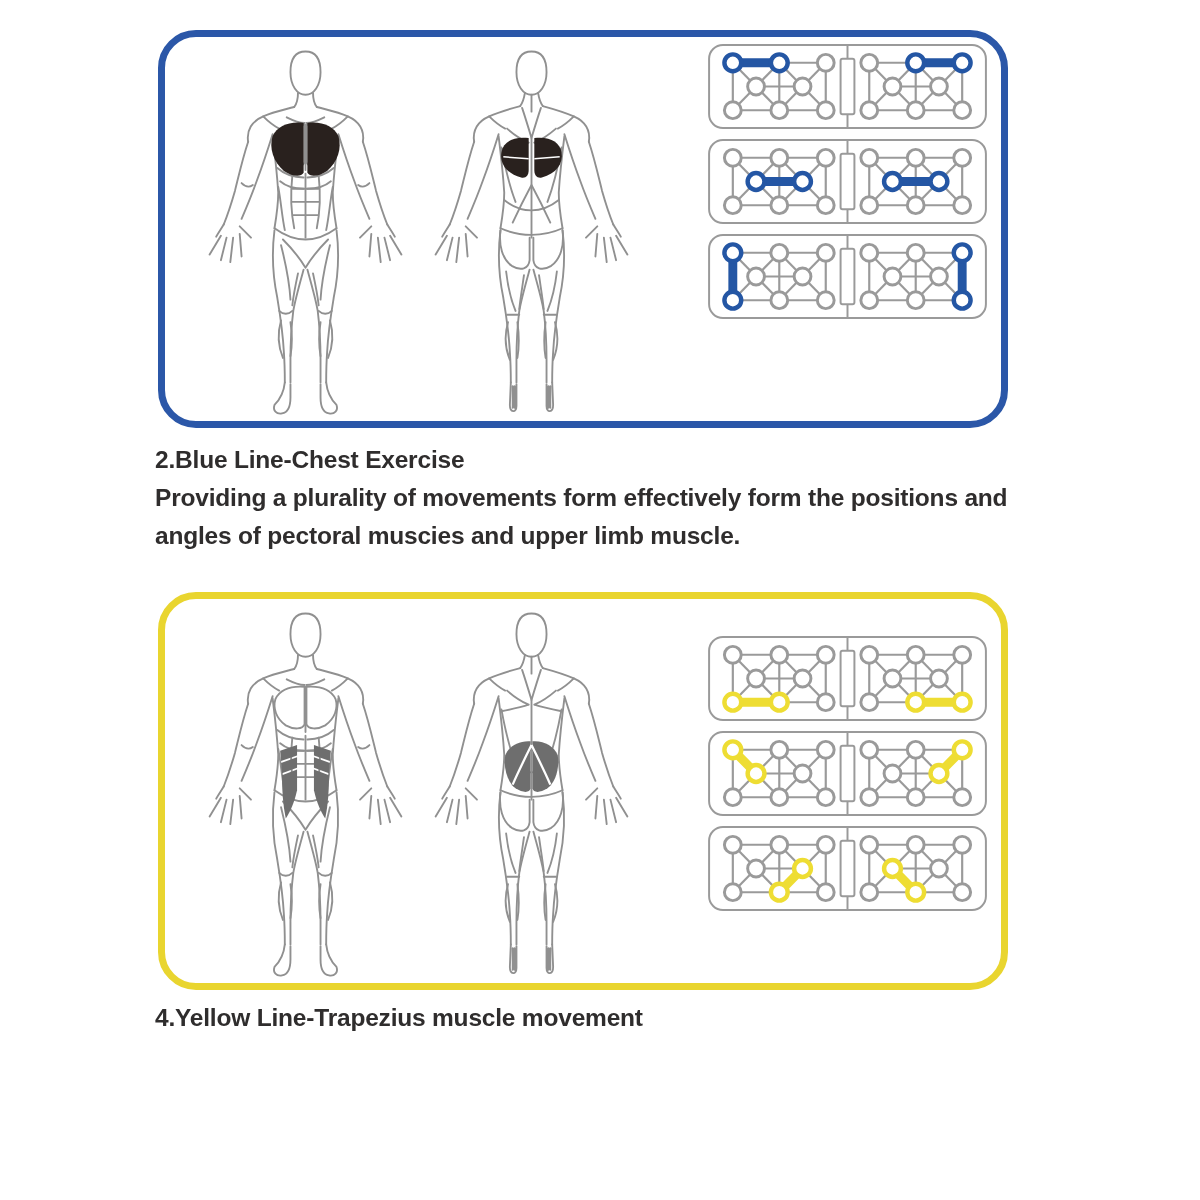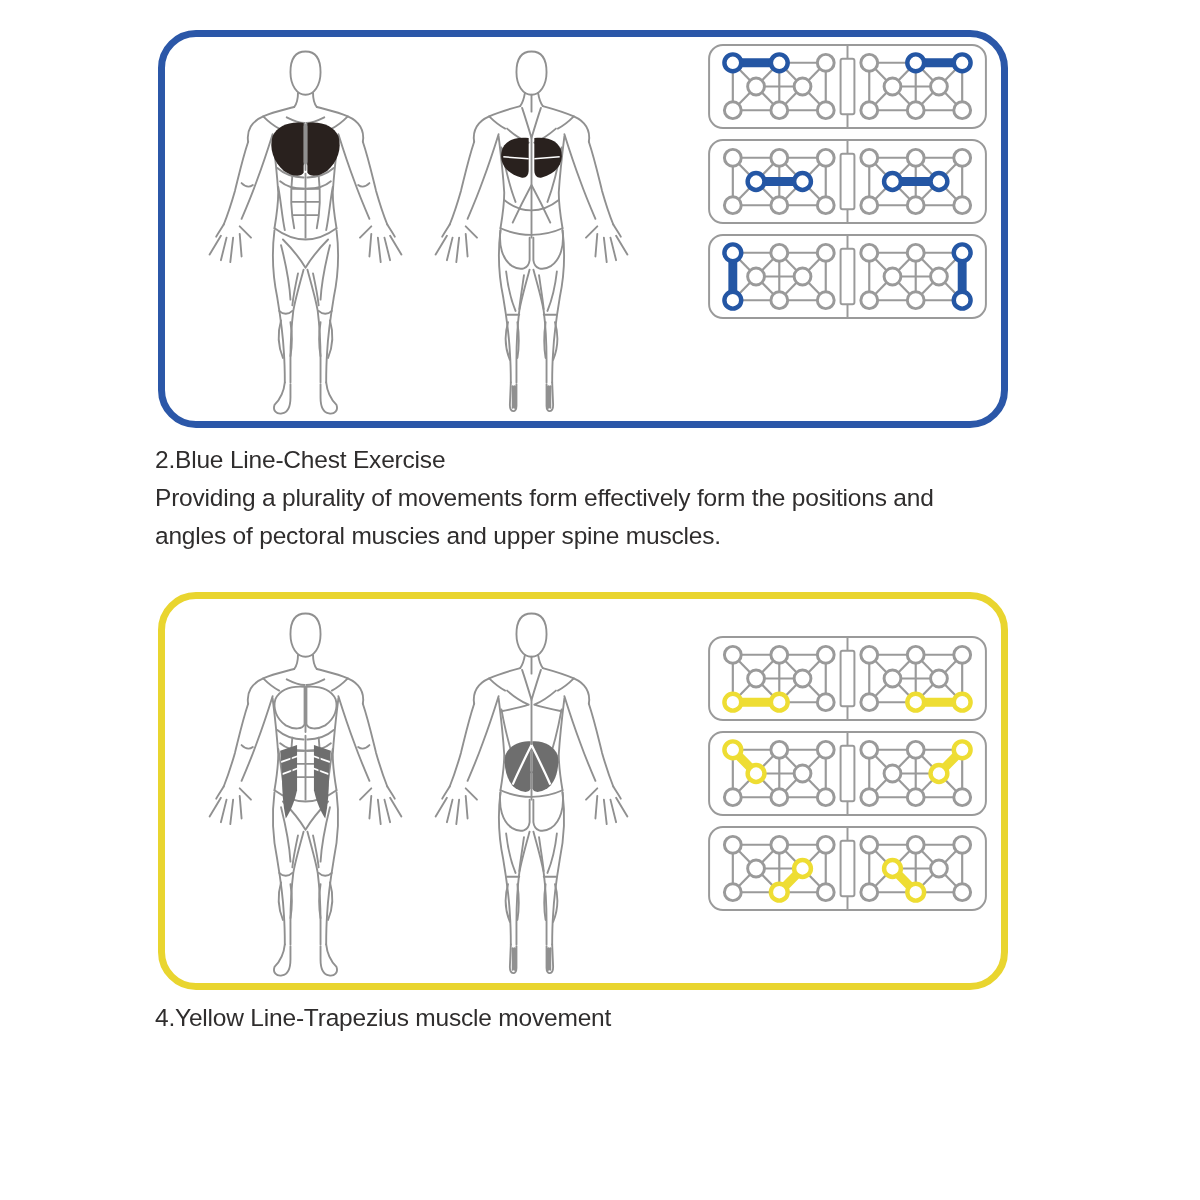--- a/index.html
+++ b/index.html
@@ -10,21 +10,21 @@
   #panel-blue{top:30px;}
   #panel-yellow{top:592px;}
   .figure{position:absolute;width:235px;height:376px;top:7px;}
   .fig-front{left:23px;}
   .fig-back{left:249px;}
   .boards{position:absolute;left:541px;display:flex;flex-direction:column;gap:8px;}
   #panel-blue .boards{top:6px;}
   #panel-yellow .boards{top:36px;}
   .board{width:283px;height:87px;}
   .caption{position:absolute;left:155px;width:890px;color:#2f2d2d;
-           font-size:24.5px;line-height:38px;font-weight:400;letter-spacing:-0.2px;}
+           font-size:24.5px;line-height:38px;font-weight:700;letter-spacing:-0.2px;}
   #cap1{top:441px;}
   #cap2{top:999px;}
   .defs-holder{position:absolute;width:0;height:0;overflow:hidden;}
   .bodyart{stroke:#909090;stroke-width:2;fill:none;stroke-linecap:round;stroke-linejoin:round;}
 </style>
 </head>
 <body>
 
 <svg class="defs-holder" aria-hidden="true">
   <defs>
@@ -301,21 +301,21 @@
           <circle cx="211" cy="68" r="8.5" fill="#ffffff" stroke="#9a9a9a" stroke-width="3"></circle>
           <circle cx="258" cy="68" r="8.5" fill="#ffffff" stroke="#2456a4" stroke-width="4.5"></circle>
           <rect x="135" y="16" width="14" height="56" rx="2" fill="#ffffff" stroke="#9a9a9a" stroke-width="2"></rect>
         </svg>
     </div>
   </section>
 
   <div class="caption" id="cap1">
     <div>2.Blue Line-Chest Exercise</div>
     <div>Providing a plurality of movements form effectively form the positions and</div>
-    <div>angles of pectoral muscies and upper spine muscles.</div>
+    <div>angles of pectoral muscies and upper limb muscle.</div>
   </div>
 
   <section class="panel" id="panel-yellow" style="border-color: rgb(233, 213, 47);">
     <svg class="figure fig-front" viewBox="0 0 240 400">
       <use href="#fig-front"></use>
       <use href="#hl-obliques" fill="#6e6e6e"></use>
     </svg>
     <svg class="figure fig-back" viewBox="0 0 240 400">
       <use href="#fig-back"></use>
       <use href="#hl-lowerback" fill="#6e6e6e"></use>

